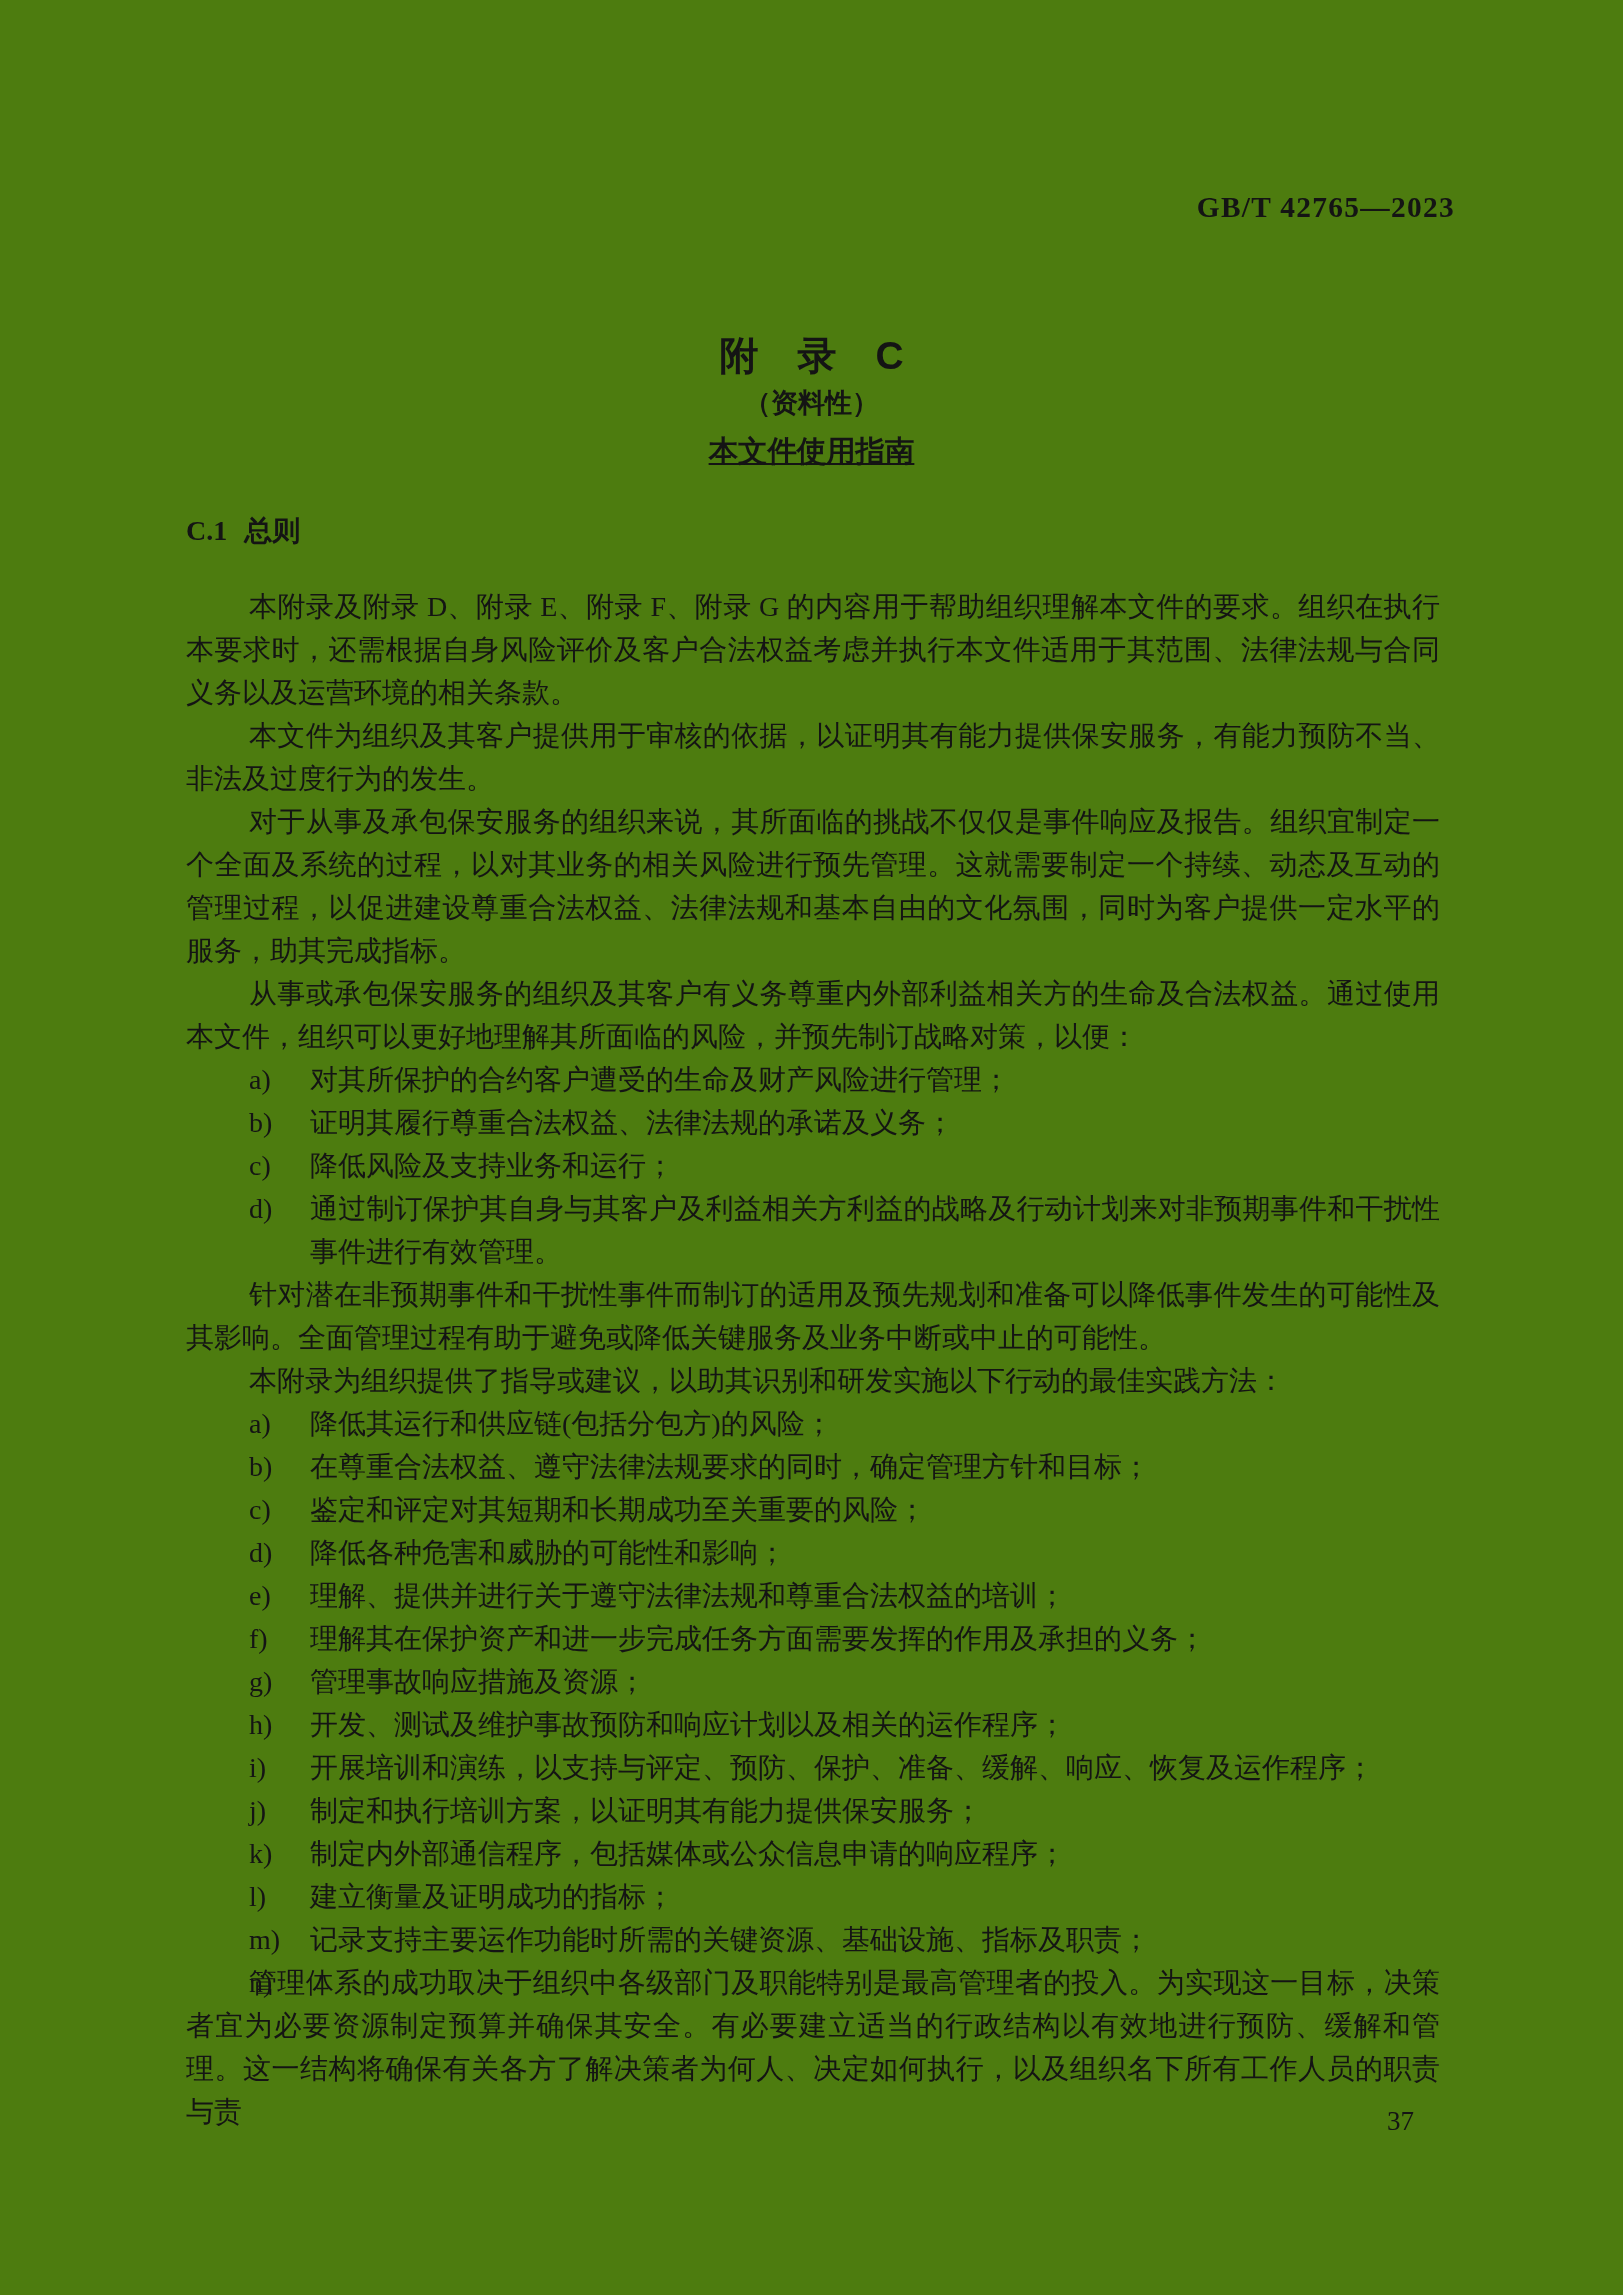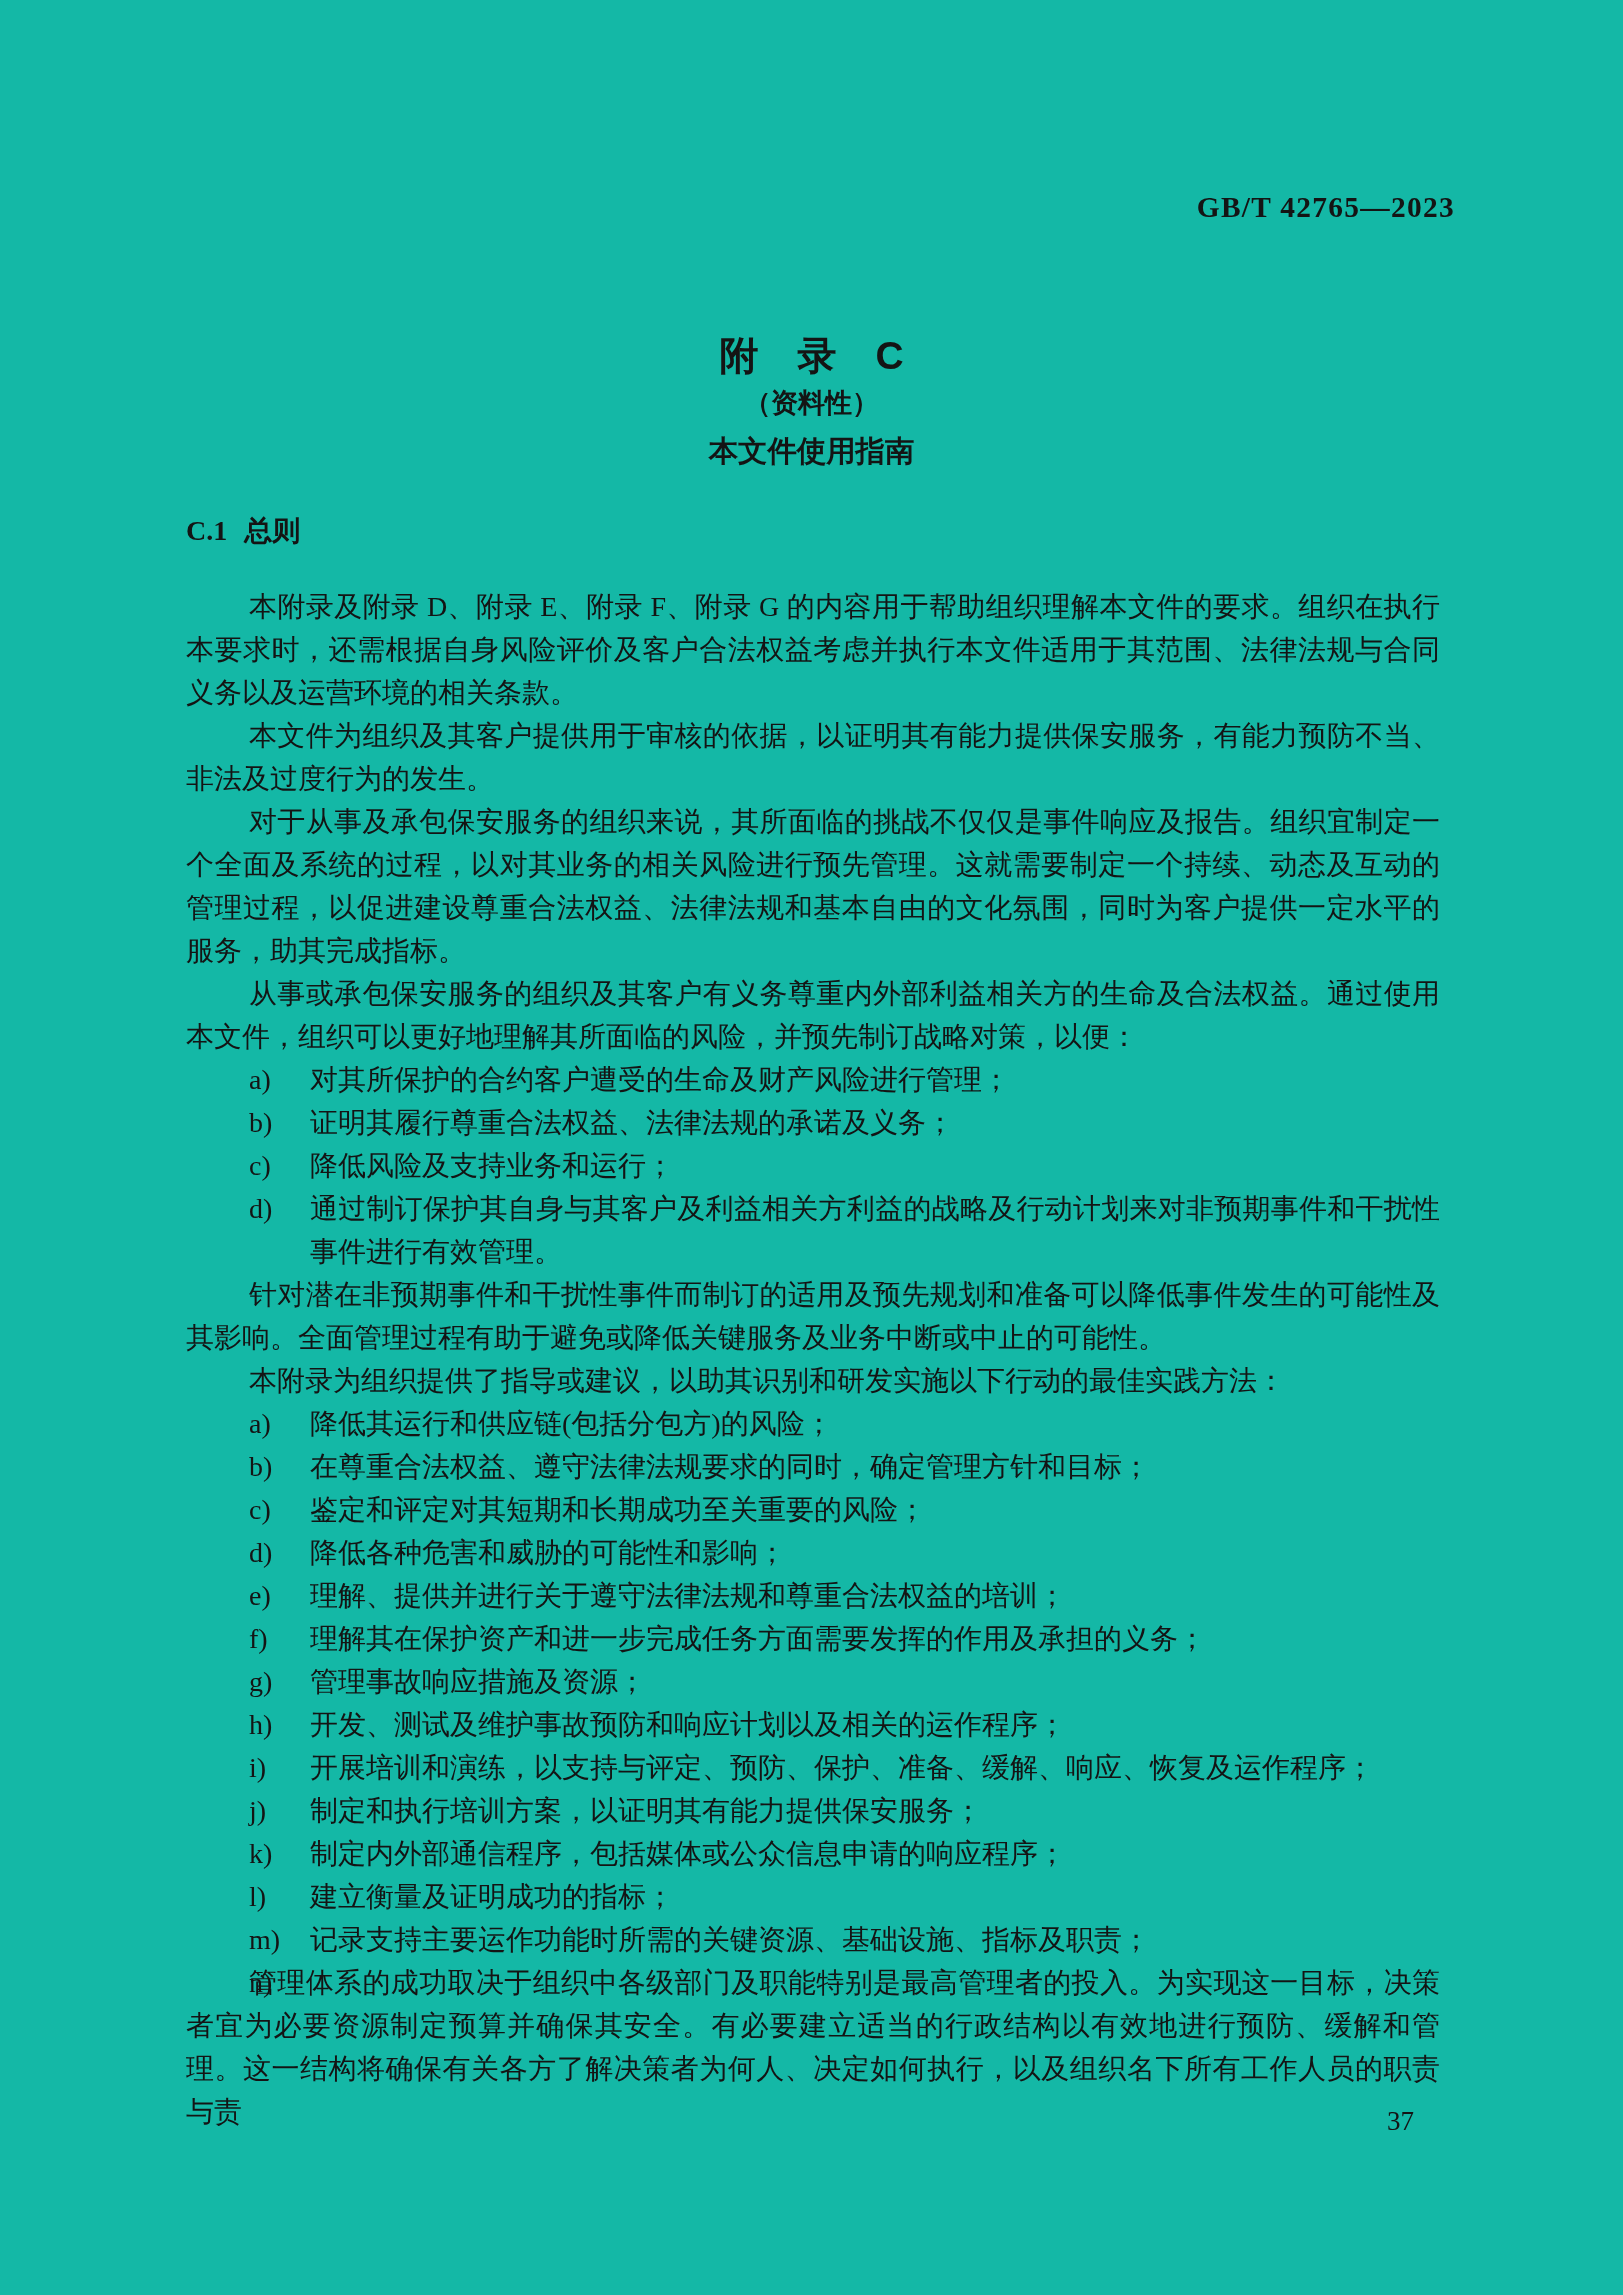--- a/index.html
+++ b/index.html
@@ -7,21 +7,21 @@
   body {
     width: 1623px;
     height: 2295px;
     position: relative;
     font-family: "Liberation Serif", "DejaVu Serif", serif;
     color: #141414;
   }
   .page {
     position: absolute;
     inset: 0;
-    background: #14b8a6;
+    background: #4d7c0f;
     overflow: hidden;
   }
   .doc-header {
     position: absolute;
     top: 191px;
     right: 168px;
     font-size: 29.4px;
     font-weight: bold;
     letter-spacing: 1.3px;
     white-space: nowrap;
@@ -48,20 +48,21 @@
   }
   .appendix-subtitle {
     position: absolute;
     top: 432px;
     left: 0;
     width: 100%;
     text-align: center;
     font-family: "Liberation Sans", "DejaVu Sans", sans-serif;
     font-size: 29.4px;
     font-weight: bold;
+    text-decoration: underline;
   }
   .section-heading {
     position: absolute;
     top: 512px;
     left: 186px;
     font-size: 28px;
     font-weight: bold;
     white-space: nowrap;
   }
   .sec-num {

